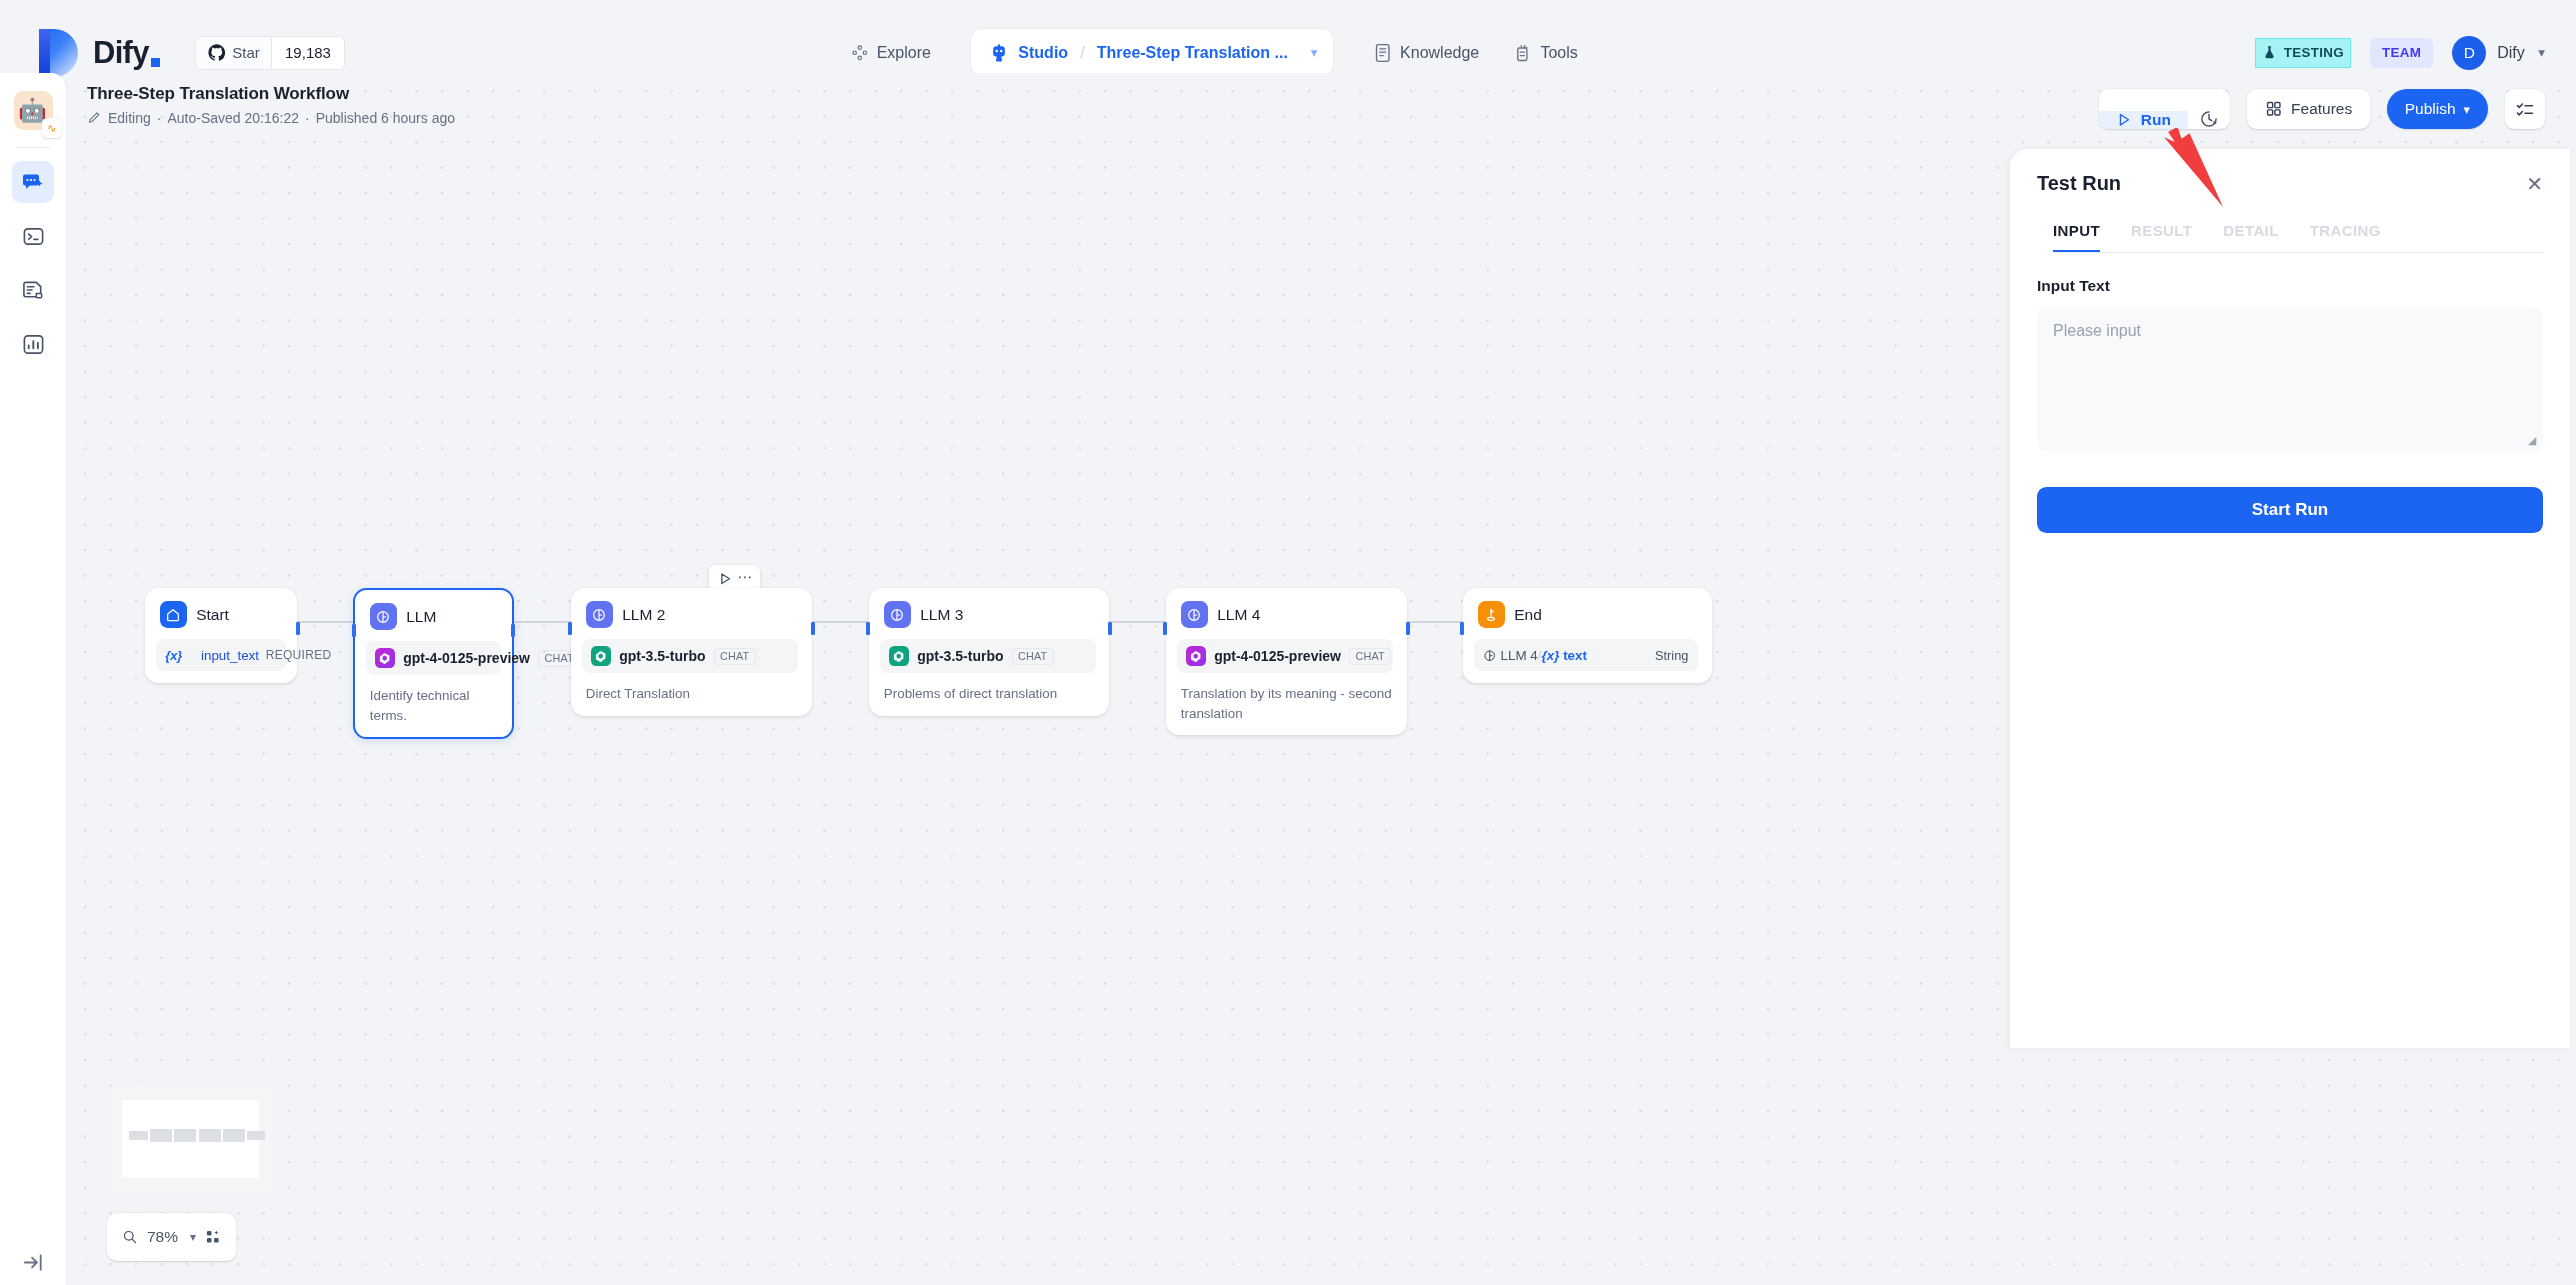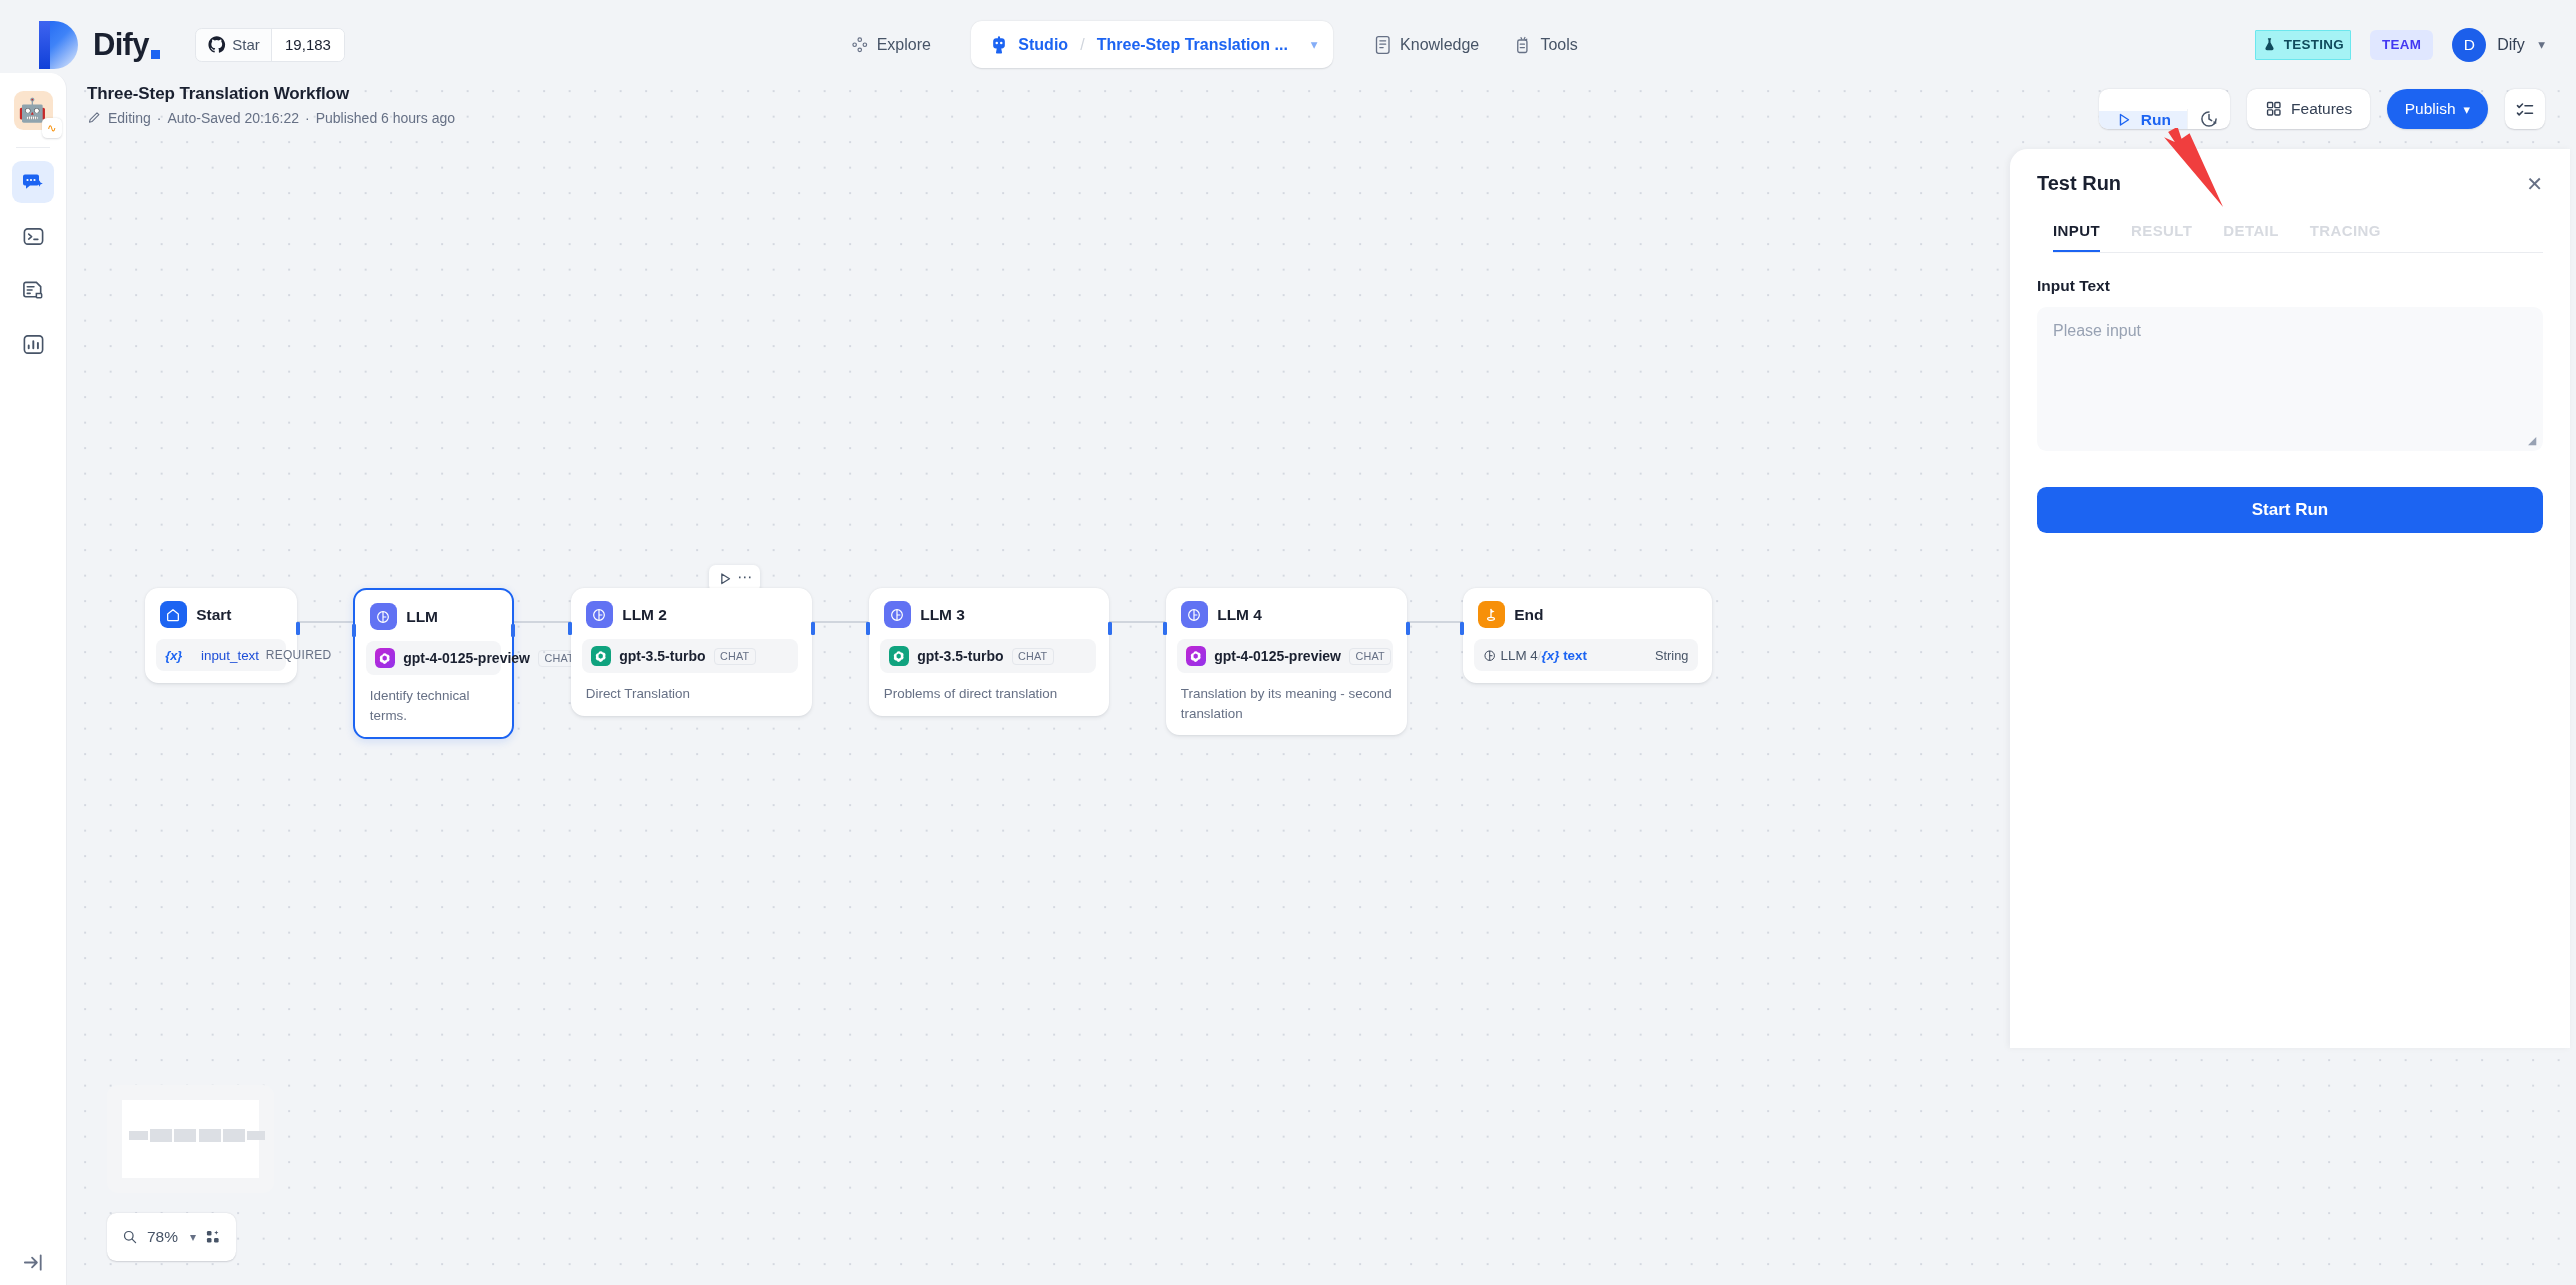--- a/index.html
+++ b/index.html
@@ -6,21 +6,21 @@
   html, body {
     width: 2576px; height: 1286px;
     font-family: "Liberation Sans", sans-serif;
     background: #F2F4F7;
     overflow: hidden;
     -webkit-font-smoothing: antialiased;
   }
 
   
   .topbar {
-    position: absolute; top: 8px; left: 0; width: 2576px; height: 73px;
+    position: absolute; top: 16px; left: 0; width: 2576px; height: 73px;
     background: #F2F4F7;
     display: flex; align-items: center;
   }
   .brand { display: flex; align-items: center; gap: 15px; padding-left: 39px; }
   .logo-mark {
     width: 39px; height: 48px; position: relative;
   }
   .logo-mark .d-shape {
     position:absolute; left:0; top:0; width:39px; height:48px;
     background: linear-gradient(135deg,#1C64F2 0%, #3F83F8 45%, #E8EEFB 100%);
@@ -173,21 +173,21 @@
   }
   .node.selected { border: 2px solid #1C64F2; box-shadow: 0 2.7px 8px rgba(28,100,242,.14); }
   .node-head { display: flex; align-items: center; gap: 9.4px; padding: 2.7px 4px 0; }
   .node-ico {
     width: 27px; height: 27px; border-radius: 7.4px;
     display:flex; align-items:center; justify-content:center; flex: 0 0 auto;
   }
   .ico-start { background: #1C64F2; }
   .ico-llm { background: #6172F3; }
   .ico-end { background: #F79009; }
-  .node-title { font-size: 15.5px; font-weight: 700; color: #1A2030; }
+  .node-title { font-size: 15.5px; font-weight: 400; color: #1A2030; }
   .node-chip {
     margin-top: 10.8px; background: #F4F5F7; border-radius: 8px;
     height: 34px; display: flex; align-items: center; gap: 8px; padding: 0 9.4px;
   }
   .model-ico { width: 20px; height: 20px; border-radius: 5.4px; display:flex;align-items:center;justify-content:center; flex:0 0 auto;}
   .model-name { font-size: 14px; font-weight: 600; color: #1A2030; white-space: nowrap; }
   .tag-chat {
     border: 0.7px solid #E4E7EC; border-radius: 4px; padding: 1.3px 5.4px;
     font-size: 10.8px; color: #667085; font-weight: 500; letter-spacing: 0.2px;
   }

